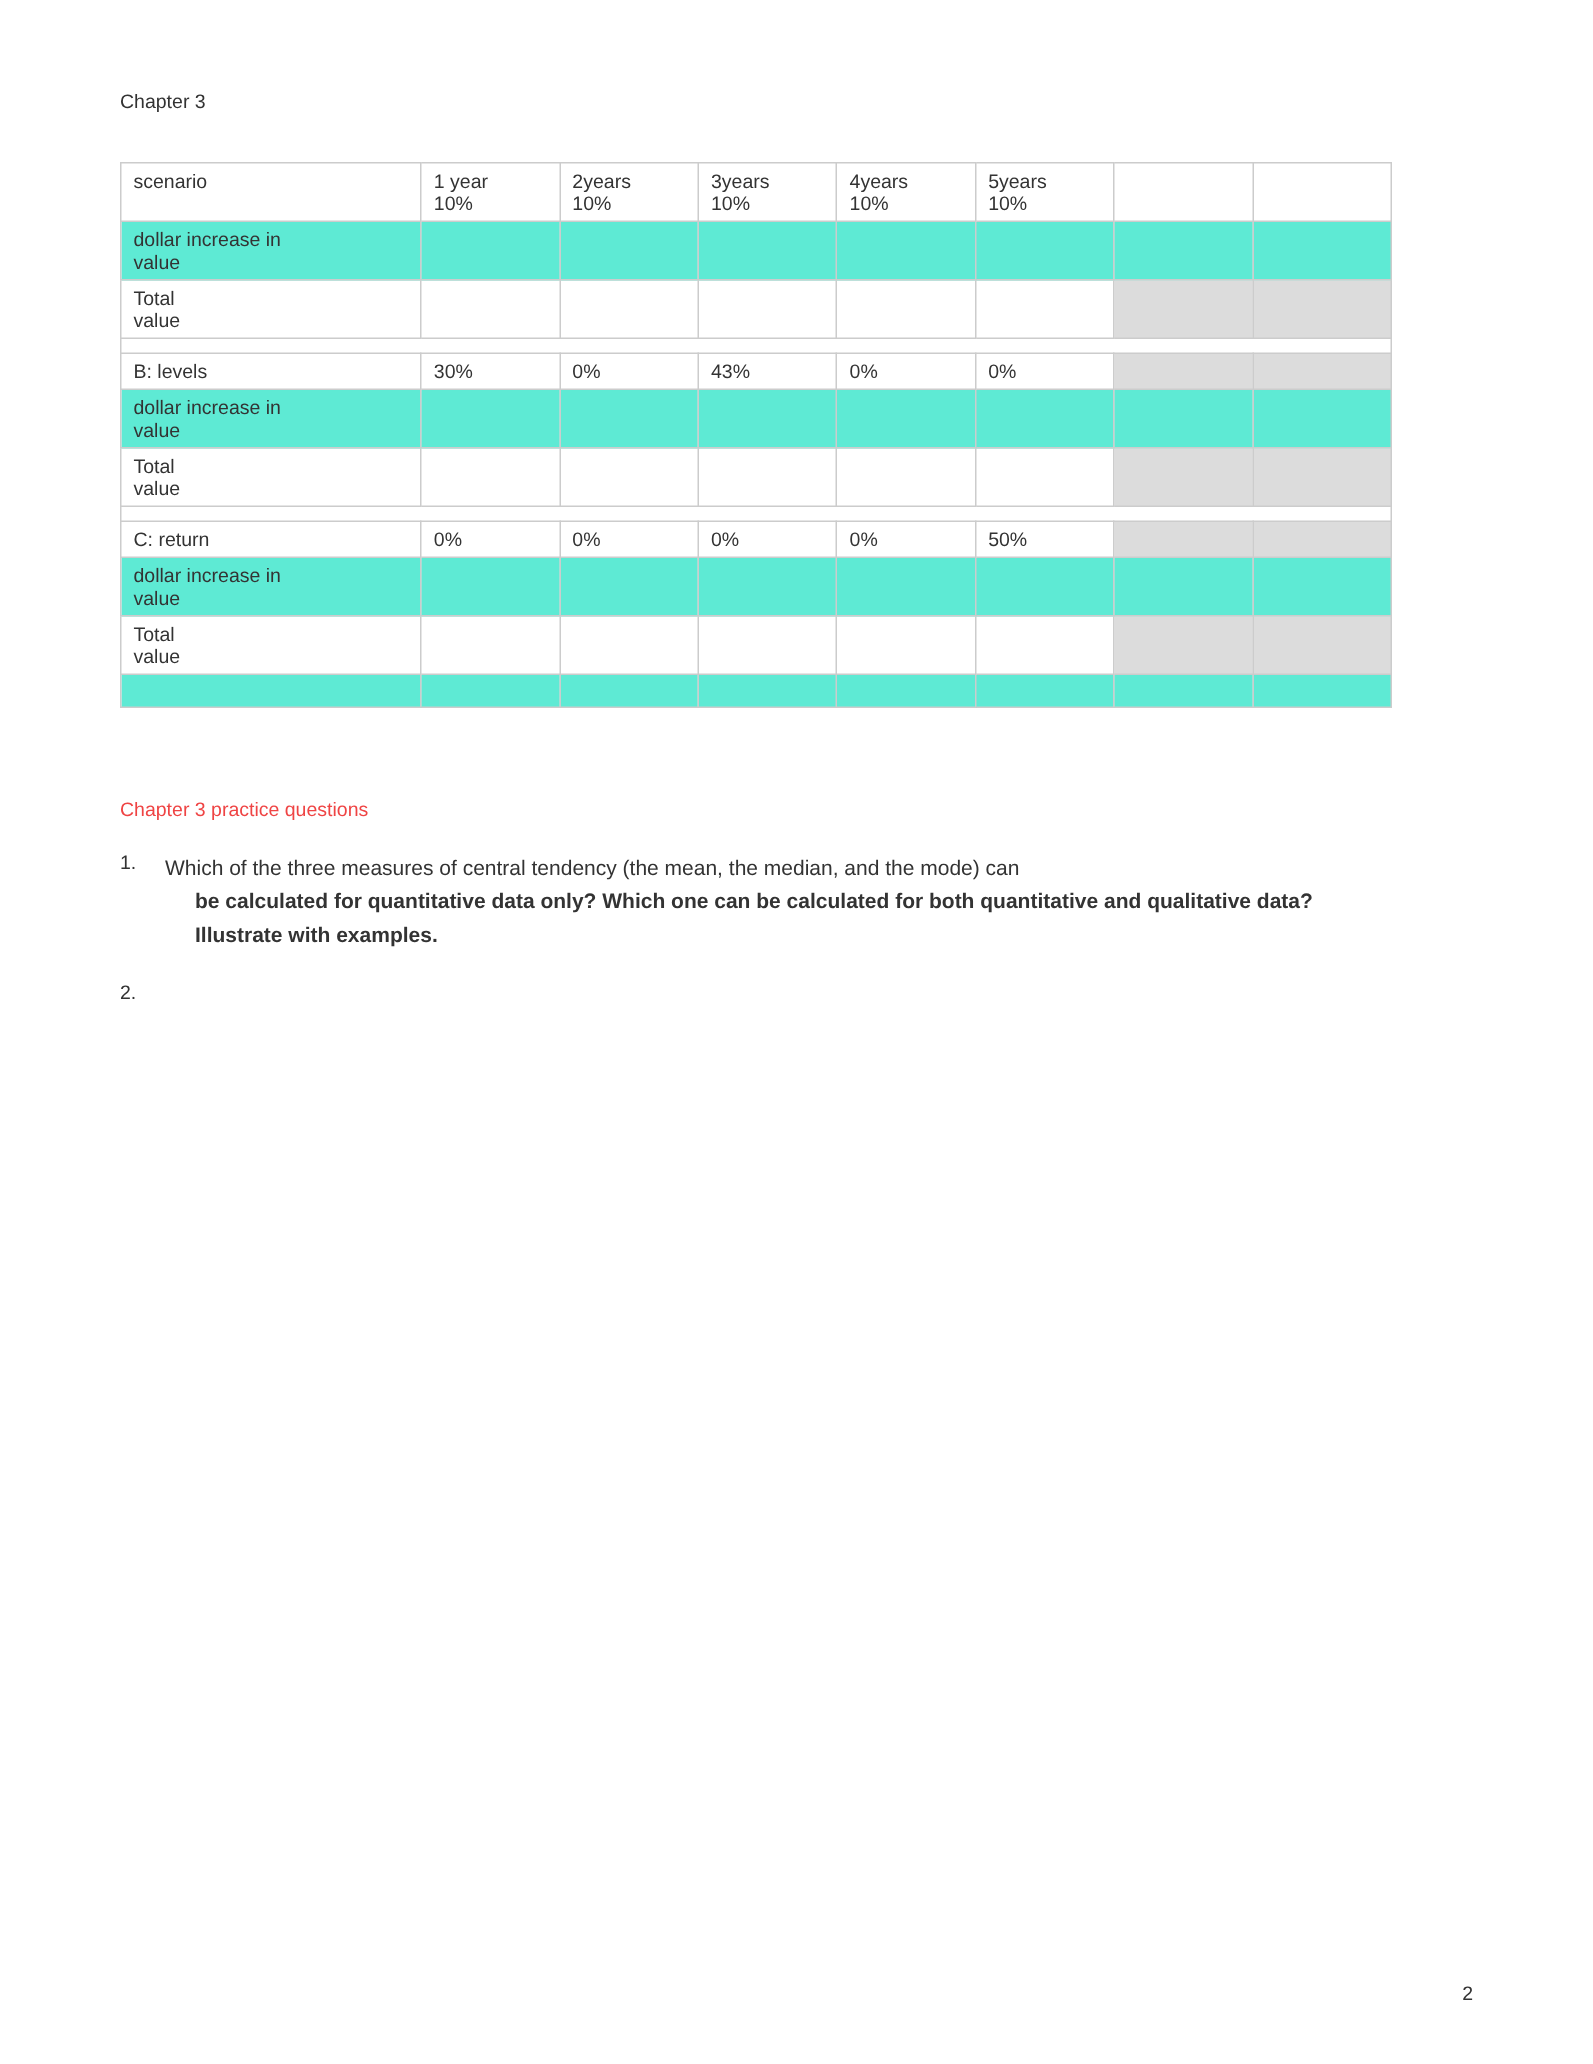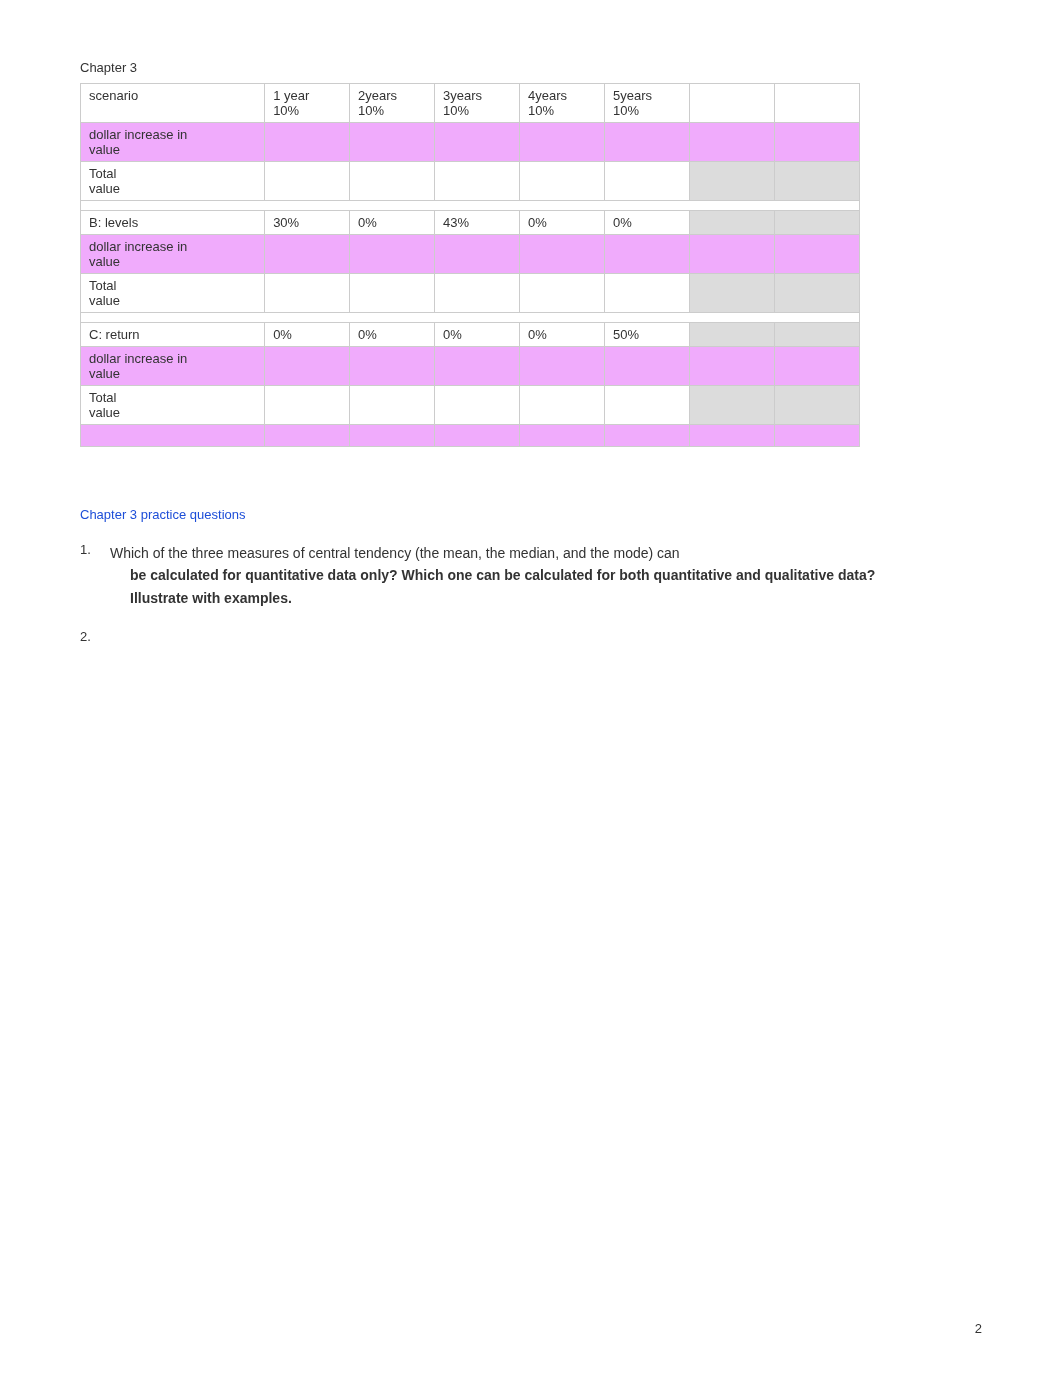--- a/index.html
+++ b/index.html
@@ -14,28 +14,28 @@
       position: relative;
     }
 
     .page {
       padding: 60px 80px 60px 80px;
       max-width: 1062px;
     }
 
     .chapter-title {
       font-size: 13px;
-      margin-bottom: 8px;
+      margin-bottom: 33px;
       color: #333;
     }
 
     
     .scenario-table {
       border-collapse: collapse;
-      width: 780px;
+      width: 848px;
       margin-bottom: 40px;
     }
 
     .scenario-table td {
       border: 1px solid #ccc;
       padding: 4px 8px;
       vertical-align: top;
       min-width: 60px;
       font-size: 13px;
       color: #333;
@@ -45,36 +45,36 @@
       min-width: 130px;
     }
 
     .scenario-table tr.header-row td {
       font-weight: normal;
       background: #fff;
     }
 
     
     .scenario-table tr.shaded td {
-      background-color: #f0abfc;
+      background-color: #5eead4;
     }
 
     
     .scenario-table td.extra-col {
       background-color: #dcdcdc;
     }
 
     .practice-section {
       margin-top: 60px;
     }
 
     .practice-title {
       font-size: 13px;
       margin-bottom: 20px;
-      color: #1d4ed8;
+      color: #ef4444;
     }
 
     .practice-item {
       display: flex;
       margin-bottom: 20px;
       align-items: flex-start;
     }
 
     .practice-item .num {
       min-width: 30px;

